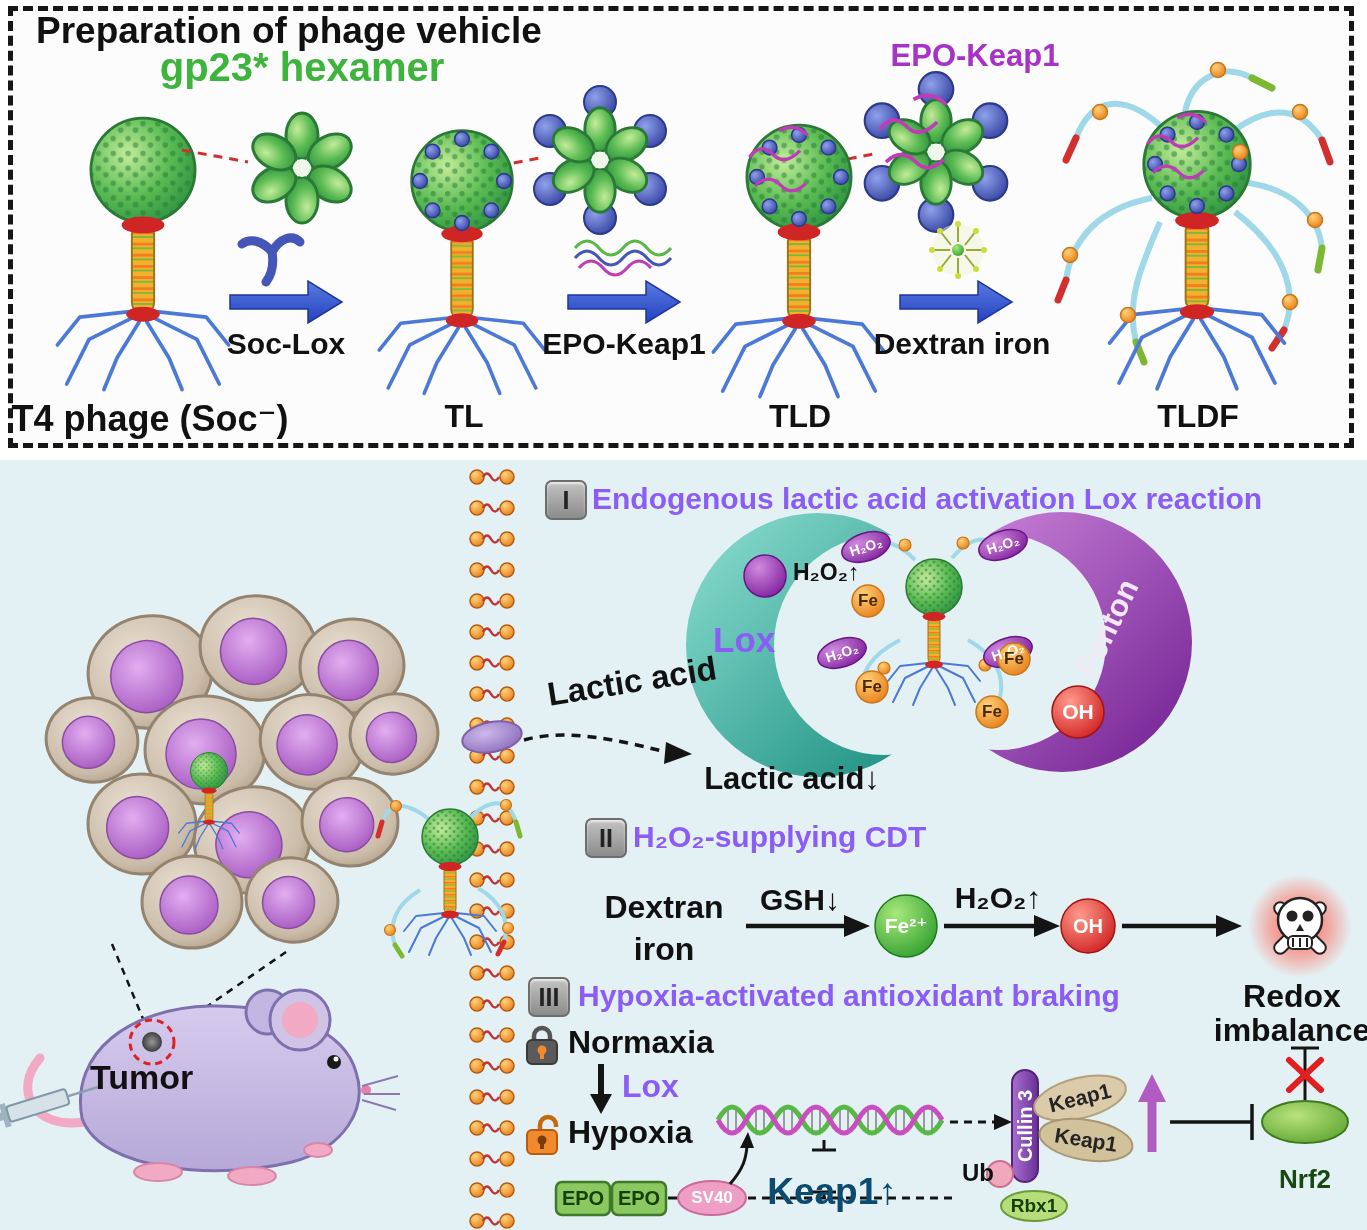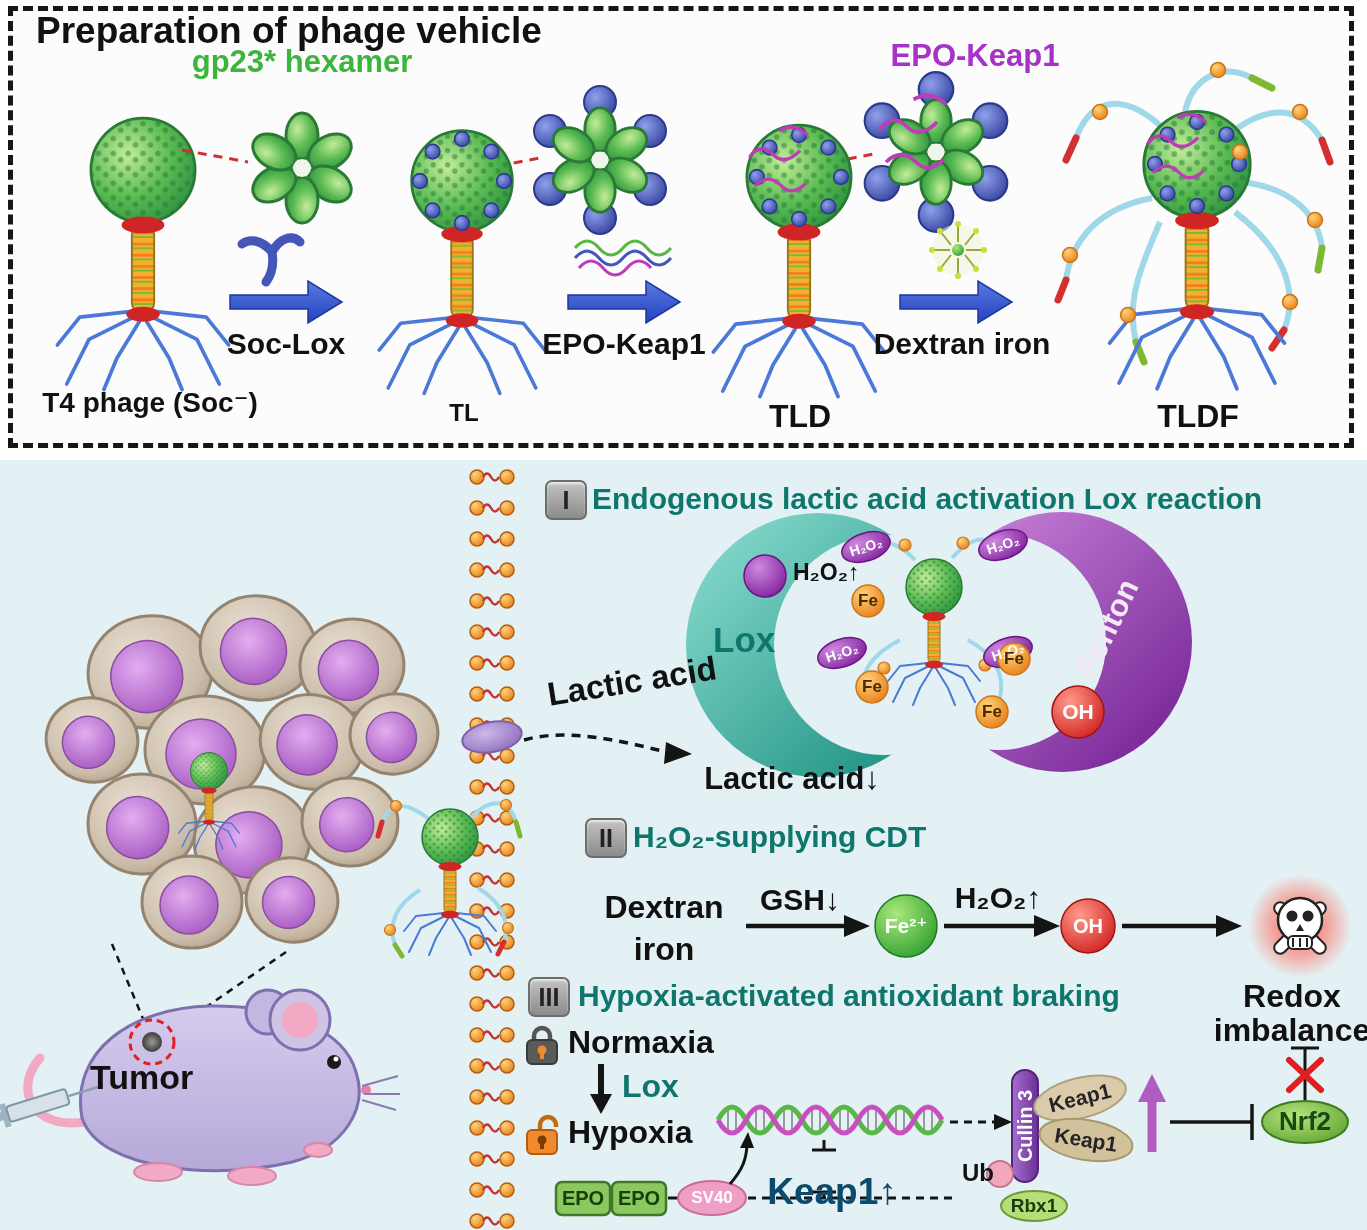--- a/index.html
+++ b/index.html
@@ -10,21 +10,21 @@
   .bottom-panel{position:absolute;left:0;top:460px;width:1367px;height:770px;
                 background:#e4f1f4;}
   #art{position:absolute;left:0;top:0;}
   .lbl{position:absolute;font-weight:bold;white-space:nowrap;color:#111;line-height:1.05;}
   .ctr{transform:translateX(-50%);}
   .cc{transform:translate(-50%,-50%);}
   .badge{position:absolute;width:38px;height:36px;border-radius:7px;
          background:linear-gradient(#c3c3c3,#8b8b8b);border:2px solid #6d6d6d;
          box-shadow:inset 0 2px 2px rgba(255,255,255,.65);
          color:#222;font-weight:bold;font-size:25px;display:flex;align-items:center;justify-content:center;}
-  .blue{color:#0f766e;}
+  .blue{color:#8b5cf6;}
   .fenton{transform:translate(-50%,-50%) rotate(-64deg);color:#f2e8f6;}
   .ovallbl{transform:translate(-50%,-50%) rotate(-18deg);font-size:14px;color:#fff;}
   .rotm90{transform:translate(-50%,-50%) rotate(-90deg);}
   .keap1a{transform:translate(-50%,-50%) rotate(-14deg);}
   .keap1b{transform:translate(-50%,-50%) rotate(9deg);}
   .lactic{transform:rotate(-9deg);transform-origin:left top;}
 </style>
 </head>
 <body>
 
@@ -551,27 +551,27 @@
     </g>
     <g transform="translate(2,1108) rotate(-17)">
       <rect x="-16" y="4" width="18" height="8" fill="#9fb4c0"></rect>
       <rect x="-2" y="-4" width="6" height="24" fill="#9fb4c0"></rect>
       <rect x="4" y="0" width="62" height="16" rx="3" fill="#d7e2e8" stroke="#7e98a8" stroke-width="2"></rect>
       <path d="M66 8 L98 8" stroke="#8aa0ae" stroke-width="2.5"></path>
     </g>
   </svg>
 
   <div class="lbl" style="left:36px;top:12px;font-size:37px;">Preparation of phage vehicle</div>
-  <div class="lbl ctr" style="left:302px;top:46px;font-size:31px;color:#3db53d;text-align:center;">gp23* hexamer</div>
+  <div class="lbl ctr" style="left:302px;top:46px;font-size:40px;color:#3db53d;text-align:center;">gp23* hexamer</div>
   <div class="lbl ctr" style="left:975px;top:40px;font-size:31px;color:#a632c8;">EPO-Keap1</div>
   <div class="lbl ctr" style="left:286px;top:328px;font-size:30px;">Soc-Lox</div>
   <div class="lbl ctr" style="left:624px;top:328px;font-size:30px;">EPO-Keap1</div>
   <div class="lbl ctr" style="left:962px;top:328px;font-size:30px;">Dextran iron</div>
-  <div class="lbl ctr" style="left:150px;top:388px;font-size:28px;">T4 phage (Soc⁻)</div>
-  <div class="lbl ctr" style="left:464px;top:400px;font-size:24px;">TL</div>
+  <div class="lbl ctr" style="left:150px;top:400px;font-size:36px;">T4 phage (Soc⁻)</div>
+  <div class="lbl ctr" style="left:464px;top:400px;font-size:32px;">TL</div>
   <div class="lbl ctr" style="left:800px;top:400px;font-size:32px;">TLD</div>
   <div class="lbl ctr" style="left:1198px;top:400px;font-size:32px;">TLDF</div>
 
   <div class="badge" style="left:545px;top:480px;">I</div>
   <div class="lbl blue" style="left:592px;top:483px;font-size:30px;">Endogenous lactic acid activation Lox reaction</div>
   <div class="lbl" style="left:793px;top:560px;font-size:23px;">H₂O₂↑</div>
   <div class="lbl blue" style="left:713px;top:622px;font-size:35px;">Lox</div>
   <div class="lbl fenton" style="left:1108px;top:628px;font-size:31px;">Fenton</div>
   <div class="lbl ovallbl" style="left:866px;top:547px;">H₂O₂</div>
   <div class="lbl ovallbl" style="left:1003px;top:545px;">H₂O₂</div>
@@ -603,16 +603,16 @@
   <div class="lbl" style="left:568px;top:1116px;font-size:32px;">Hypoxia</div>
   <div class="lbl cc" style="left:583px;top:1198px;font-size:20px;color:#15400a;">EPO</div>
   <div class="lbl cc" style="left:639px;top:1198px;font-size:20px;color:#15400a;">EPO</div>
   <div class="lbl cc" style="left:712px;top:1198px;font-size:17px;color:#fff;">SV40</div>
   <div class="lbl ctr" style="left:832px;top:1150px;font-size:37px;color:#0c4a6e;margin-top:23px;">Keap1↑</div>
   <div class="lbl rotm90" style="left:1025px;top:1126px;font-size:20px;color:#fff;">Cullin 3</div>
   <div class="lbl keap1a" style="left:1080px;top:1098px;font-size:21px;color:#242424;">Keap1</div>
   <div class="lbl keap1b" style="left:1086px;top:1140px;font-size:21px;color:#242424;">Keap1</div>
   <div class="lbl" style="left:962px;top:1160px;font-size:24px;">Ub</div>
   <div class="lbl cc" style="left:1034px;top:1206px;font-size:19px;color:#15400a;">Rbx1</div>
-  <div class="lbl cc" style="left:1305px;top:1122px;font-size:26px;color:#174a10;">Nrf2</div>
+  <div class="lbl cc" style="left:1305px;top:1180px;font-size:26px;color:#174a10;">Nrf2</div>
 
   <div class="lbl" style="left:90px;top:1060px;font-size:34px;">Tumor</div>
 </div>
 
 </body></html>

